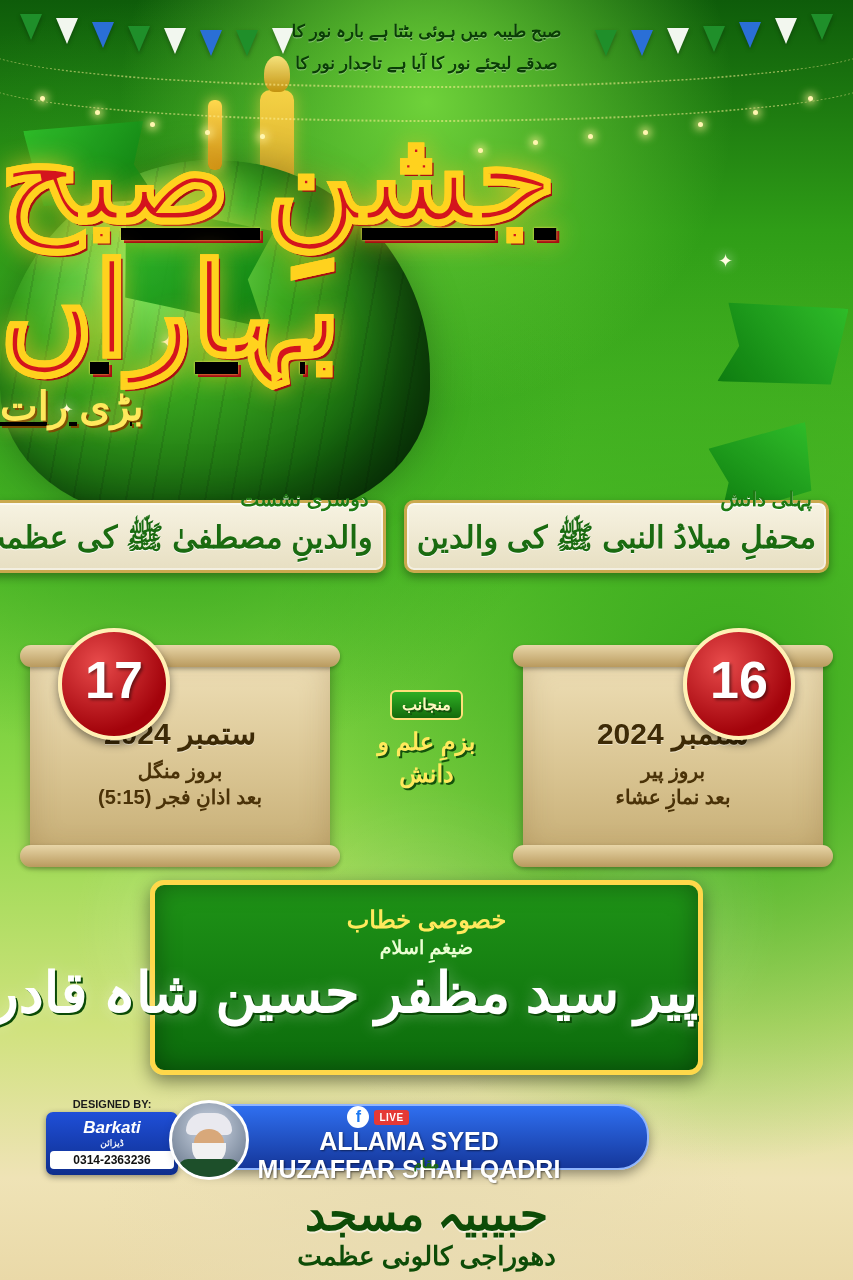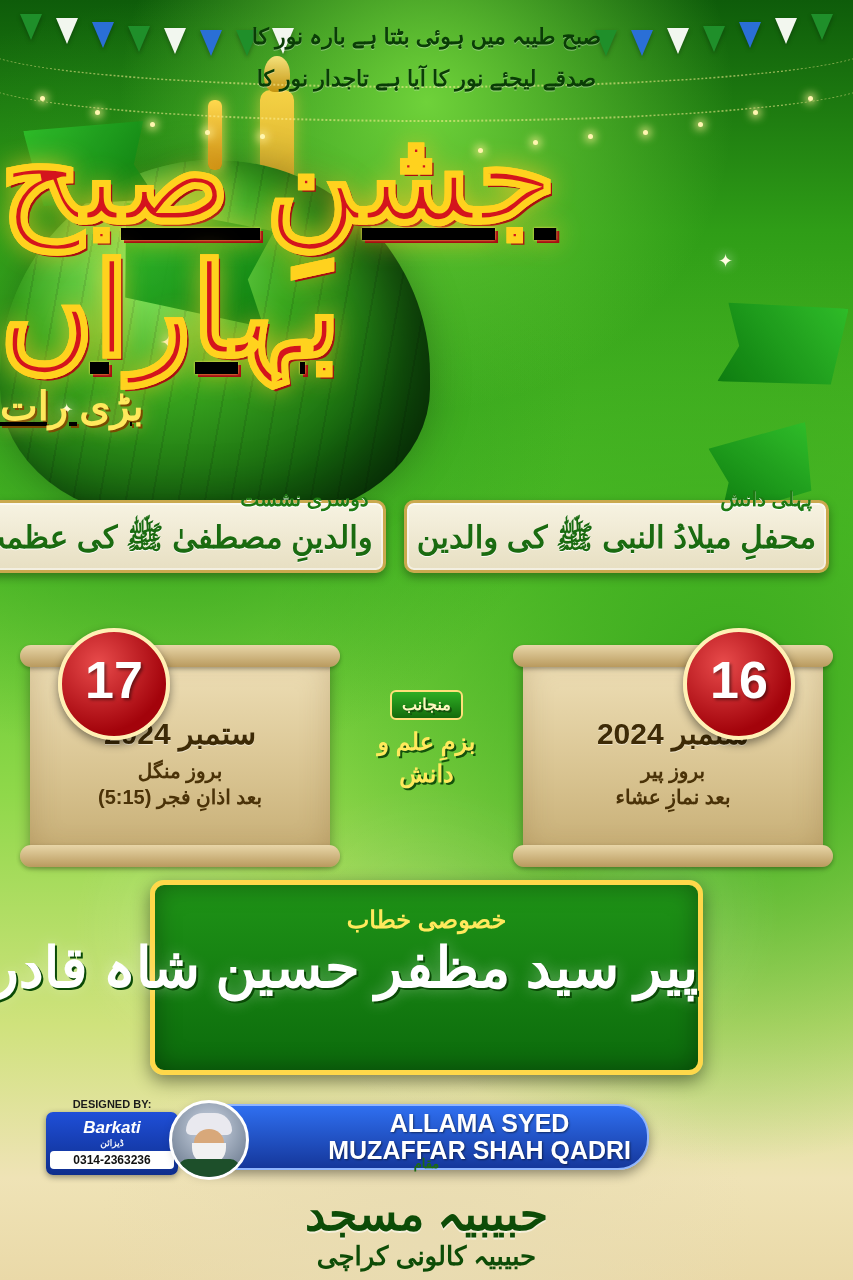--- a/index.html
+++ b/index.html
@@ -83,21 +83,21 @@
     opacity:.95;filter:drop-shadow(0 4px 6px rgba(0,0,0,.3));
   }
   .gf1{left:30px;top:120px;transform:rotate(-10deg);}
   .gf2{left:120px;top:210px;width:150px;height:110px;transform:rotate(6deg);}
   .gf3{right:10px;top:300px;transform:scaleX(-1) rotate(-8deg);}
   .gf4{right:40px;top:430px;width:100px;height:80px;transform:scaleX(-1) rotate(10deg);}
   .sparkle{position:absolute;color:#fffde0;font-size:22px;text-shadow:0 0 12px #fff;}
   
   .couplet{
     position:absolute;top:16px;left:0;right:0;text-align:center;
-    color:#0a3d06;font-size:22px;line-height:1.9;direction:rtl;font-weight:bold;
+    color:#0a3d06;font-size:17px;line-height:1.9;direction:rtl;font-weight:bold;
     text-shadow:0 1px 0 rgba(255,255,255,.35);
   }
   .couplet div{white-space:nowrap;}
   
   .title-wrap{position:absolute;top:110px;left:0;right:0;text-align:left;text-decoration:underline;}
   .title-main{
     direction:rtl;font-size:128px;line-height:1.05;font-weight:bold;
     color:#d4141d;
     -webkit-text-stroke:3px #ffd21e;
     text-shadow:
@@ -201,21 +201,21 @@
   .designer .phone{
     margin-top:3px;background:#fff;color:#111;border-radius:4px;font-size:12px;padding:2px 0;
     font-weight:bold;
   }
   
   .livebar{
     position:absolute;left:175px;top:1104px;width:470px;height:62px;
     background:linear-gradient(180deg,#2f6ff0,#15379b);
     border-radius:31px;border:2px solid #8fb5ff;
     box-shadow:0 4px 12px rgba(0,0,0,.4);
-    display:flex;align-items:center;
+    display:flex;align-items:center;flex-direction:column;
   }
   .avatar{
     position:absolute;left:-8px;top:-6px;width:74px;height:74px;border-radius:50%;
     background:radial-gradient(circle at 50% 35%, #cfd8e6, #5b6b80);
     border:3px solid #fff;overflow:hidden;
   }
   .avatar .turban{position:absolute;left:14px;top:10px;width:46px;height:22px;background:#e9e9ef;border-radius:22px 22px 6px 6px;}
   .avatar .face{position:absolute;left:22px;top:26px;width:30px;height:28px;background:#d8a87a;border-radius:50%;}
   .avatar .beard{position:absolute;left:20px;top:40px;width:34px;height:22px;background:#f1f1f1;border-radius:0 0 18px 18px;}
   .avatar .body{position:absolute;left:6px;top:56px;width:62px;height:24px;background:#1d4f2a;border-radius:10px 10px 0 0;}
@@ -340,20 +340,21 @@
     <div class="scroll sc-left">
       <div class="badge left">17</div>
       <div class="date">ستمبر 2024</div>
       <div class="sub">بروز منگل</div>
       <div class="time">بعد اذانِ فجر (5:15)</div>
     </div>
   </div>
 
   <div class="speaker-panel">
     <div class="sp-top">خصوصی خطاب</div>
+    <div class="sp-role">ضیغمِ اسلام</div>
     <div class="sp-name">پیر سید مظفر حسین شاہ قادری</div>
   </div>
 
   <div class="designer">
     <div>DESIGNED BY:</div>
     <div class="card">
       <div class="brand">Barkati</div>
       <div class="brand-sub">ڈیزائن</div>
       <div class="phone">0314-2363236</div>
     </div>
@@ -372,16 +373,16 @@
     </div>
     <div class="live-name">
       <div>ALLAMA SYED</div>
       <div>MUZAFFAR SHAH QADRI</div>
     </div>
   </div>
 
   <div class="footer">
     <span class="crest">مقام</span>
     <div class="name">حبیبیہ مسجد</div>
-    <div class="addr">حبیبیہ کالونی کراچی</div>
+    <div class="addr">دھوراجی کالونی عظمت</div>
   </div>
 
 </div>
 
 </body></html>

